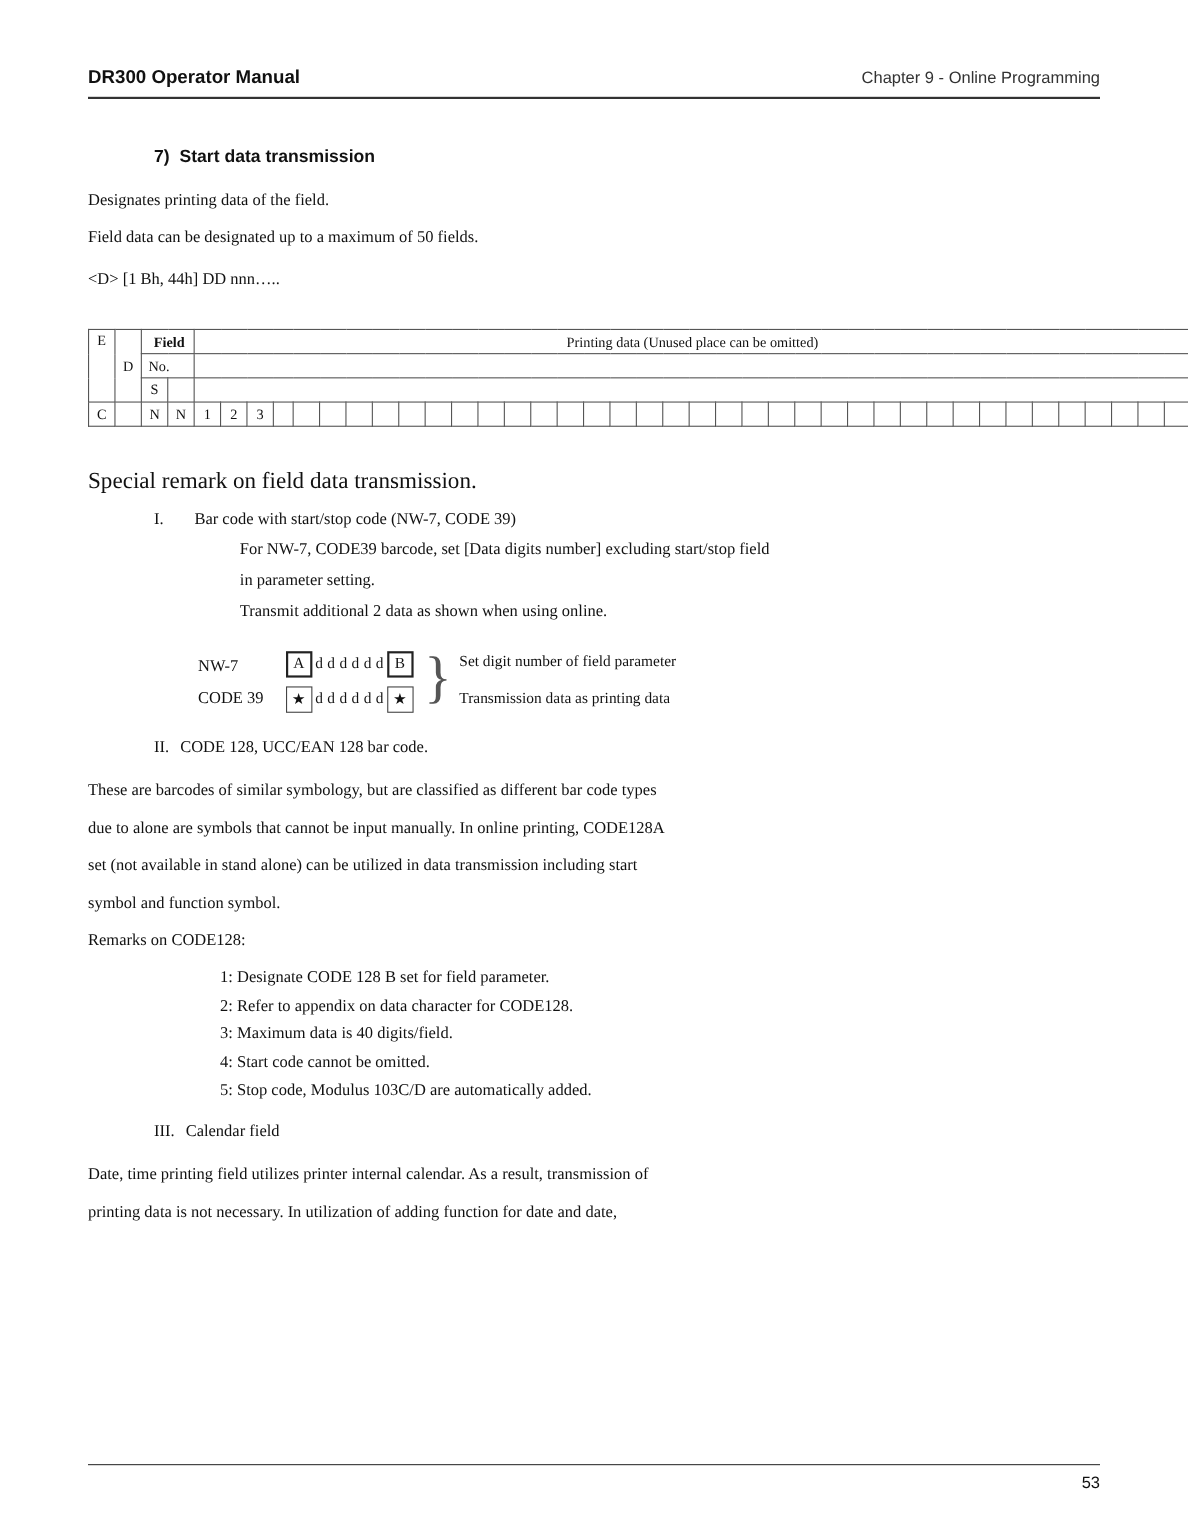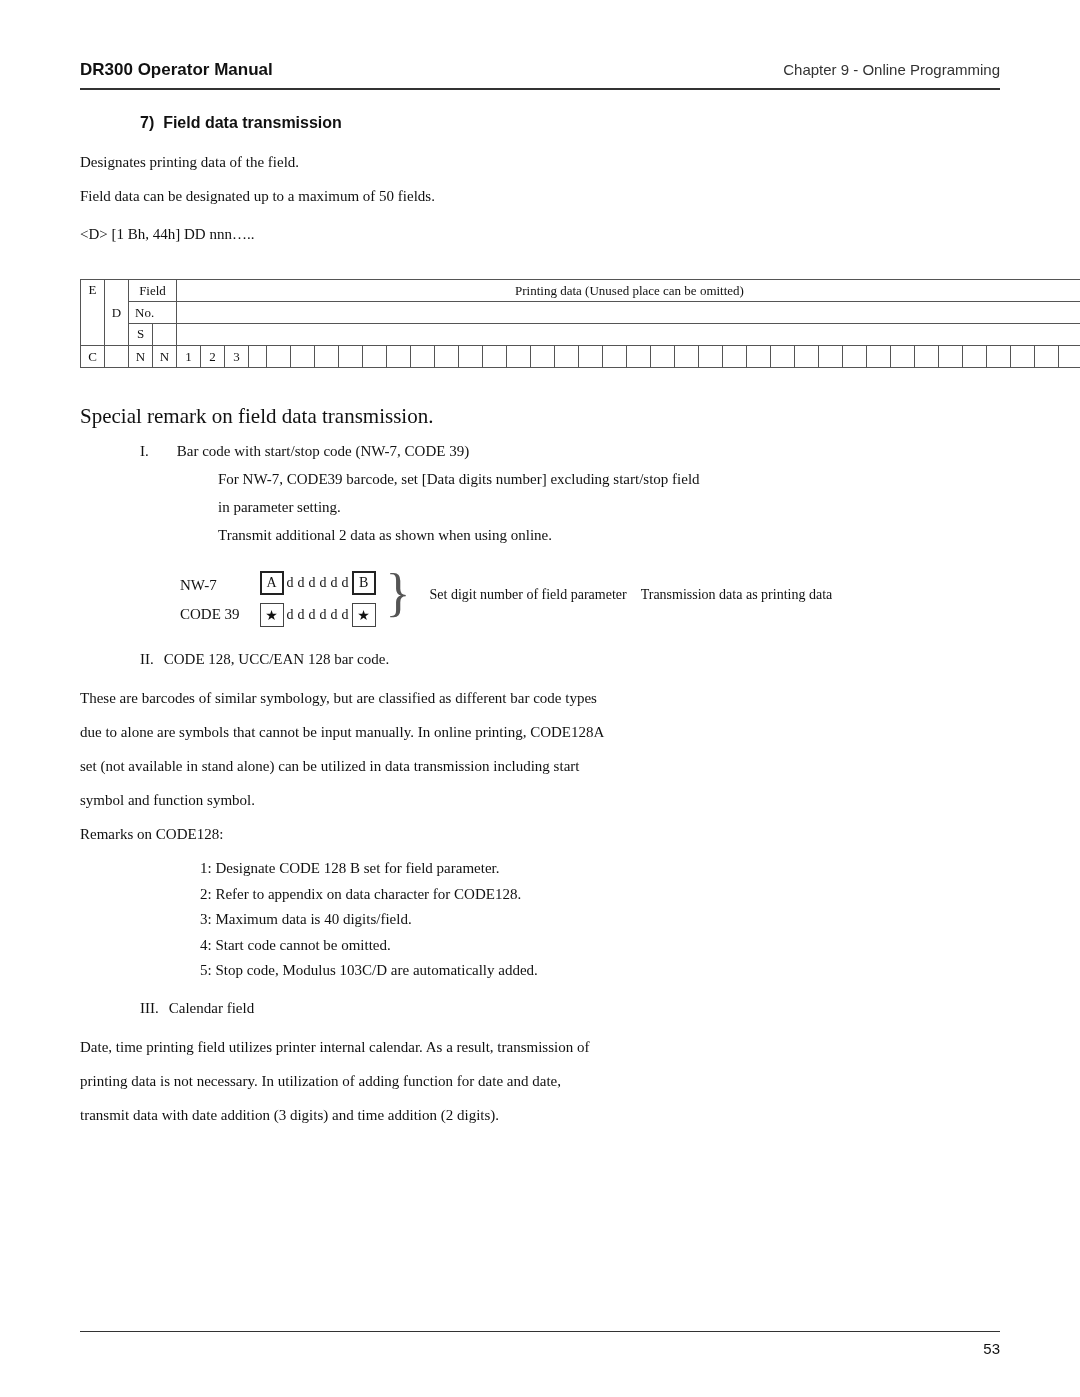--- a/index.html
+++ b/index.html
@@ -20,21 +20,21 @@
       position: relative;
     }
 
     
     .header {
       display: flex;
       justify-content: space-between;
       align-items: baseline;
       padding-bottom: 8px;
       border-bottom: 2px solid #333;
-      margin-bottom: 24px;
+      margin-bottom: 44px;
     }
 
     .header-left {
       font-family: Arial, sans-serif;
       font-weight: bold;
       font-size: 17px;
     }
 
     .header-right {
       font-family: Arial, sans-serif;
@@ -204,24 +204,24 @@
       padding-top: 8px;
     }
 
     .page-number {
       font-family: Arial, sans-serif;
       font-size: 15px;
     }
 
     .annotation-group {
       display: flex;
-      flex-direction: row;
+      flex-direction: column;
       justify-content: center;
       gap: 14px;
-      margin-left: 19px;
+      margin-left: 7px;
     }
 
     .ann-line {
       font-size: 14px;
       line-height: 1.4;
     }
 
   </style>
 </head>
 <body>
@@ -230,38 +230,38 @@
 
   
   <div class="header">
     <span class="header-left">DR300 Operator Manual</span>
     <span class="header-right">Chapter 9 - Online Programming</span>
   </div>
 
   
   <div class="section-title">
     <span>7)</span>&nbsp;
-    <span>Field data transmission</span>
+    <span>Start data transmission</span>
   </div>
 
   
   <p class="body-text">Designates printing data of the field.</p>
   <p class="body-text">Field data can be designated up to a maximum of 50 fields.</p>
 
   
   <p class="command-line">&lt;D&gt; [1 Bh, 44h] DD nnn…..</p>
 
   
   <div class="data-table-wrapper">
     <table class="data-table">
     <tbody>
           <tr>
       <td rowspan="3" style="border:1px solid #555; padding:2px 5px; text-align:center; vertical-align:top;">E</td>
       <td rowspan="3" style="border:1px solid #555; padding:2px 5px; text-align:center; vertical-align:middle;">D</td>
-      <td colspan="2" style="border:1px solid #555; padding:2px 8px; text-align:center; font-size:13px;">Field</td>
+      <td colspan="2" style="border:1px solid #555; padding:2px 8px; text-align:right; font-size:13px;font-weight:bold;">Field</td>
       <td colspan="38" style="border:1px solid #555; padding:2px 8px; text-align:center; font-size:13px;">Printing data (Unused place can be omitted)</td>
     </tr>
     <tr>
       <td colspan="2" style="border:1px solid #555; padding:2px 6px; text-align:left; font-size:13px;">No.</td>
       <td colspan="38" style="border:1px solid #555; padding:0; height:22px;"></td>
     </tr>
     <tr>
       <td style="border:1px solid #555; padding:2px 4px; text-align:center; font-size:13px; vertical-align:top;">S</td>
       <td style="border:1px solid #555; padding:2px 4px; text-align:center; font-size:13px; vertical-align:top;"></td>
       <td colspan="38" style="border:1px solid #555; height:22px;"></td>
@@ -398,21 +398,20 @@
     <div class="roman-header">
       <span>III.</span>
       <span>Calendar field</span>
     </div>
   </div>
 
   
   <div style="margin-bottom:60px;">
     <p class="body-text">Date, time printing field utilizes printer internal calendar.  As a result, transmission of</p>
     <p class="body-text">printing data is not necessary.  In utilization of adding function for date and date,</p>
-    <p class="body-text">transmit data with date addition (3 digits) and time addition (2 digits).</p>
   </div>
 
   
   <div class="footer">
     <span class="page-number">53</span>
   </div>
 
 </div>
 
 </body></html>

